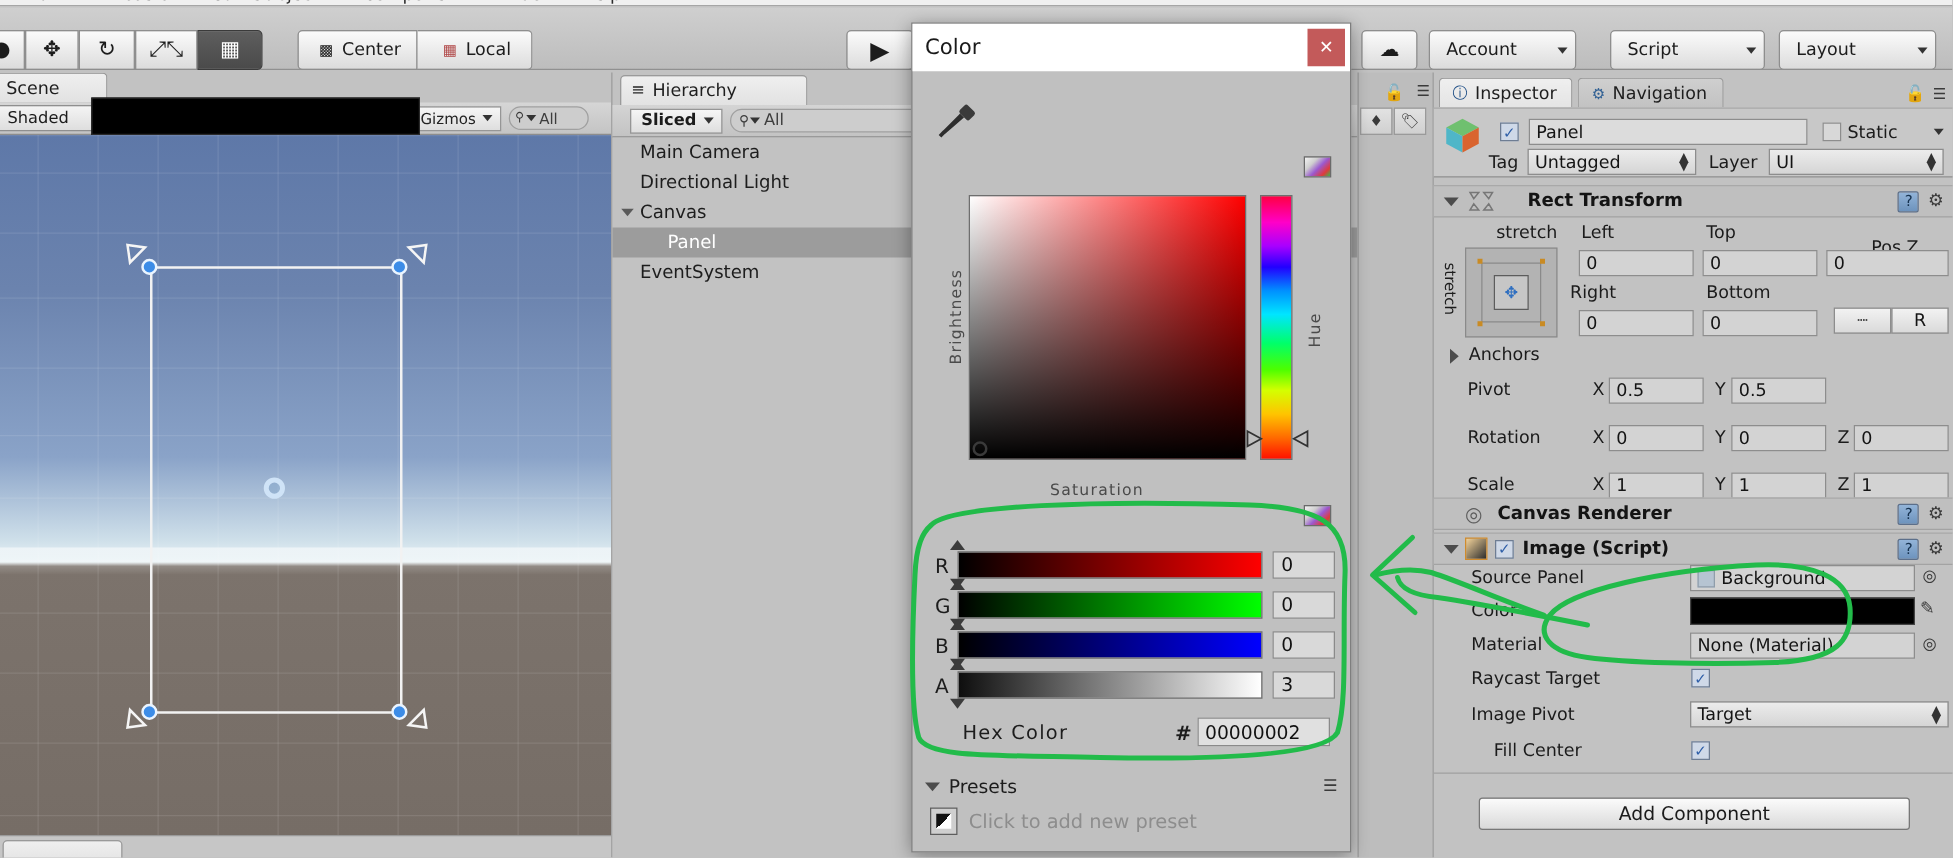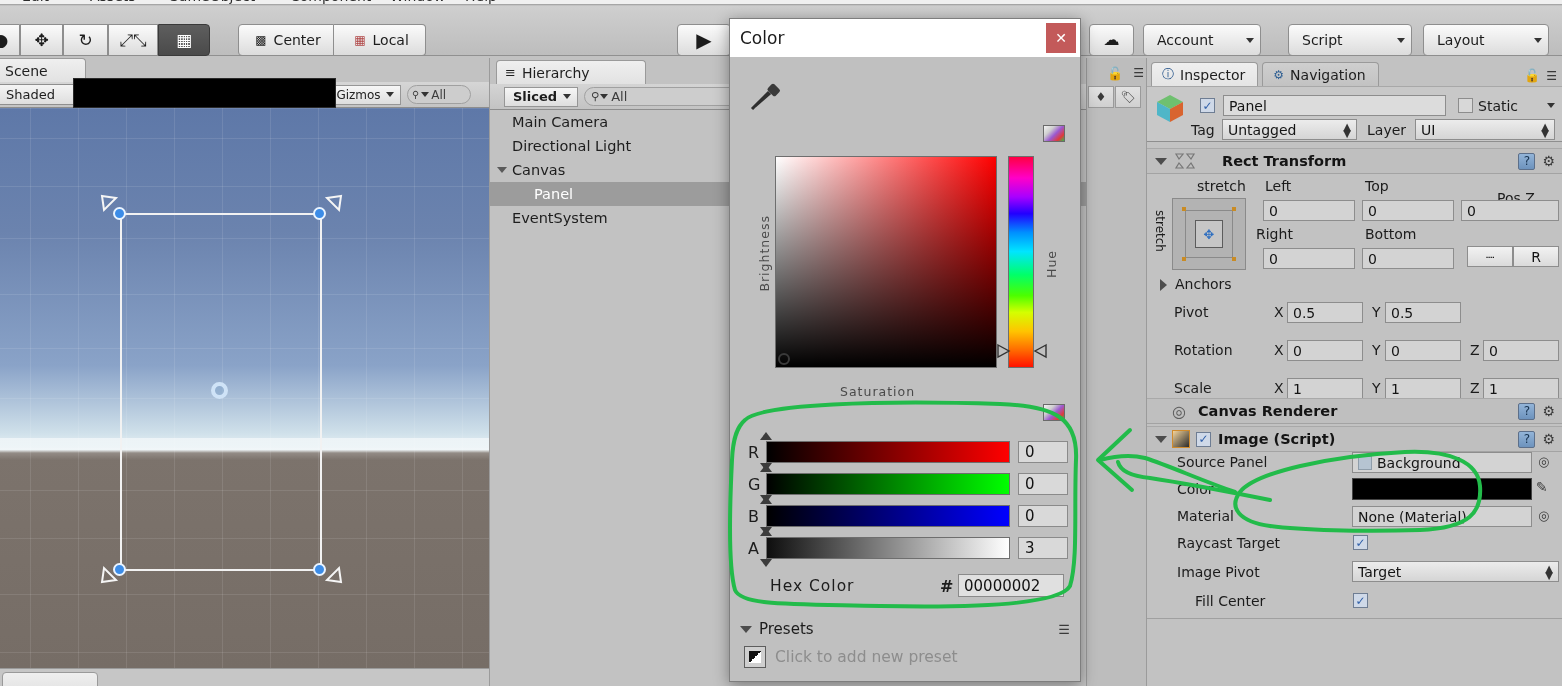--- a/index.html
+++ b/index.html
@@ -643,20 +643,23 @@
   <span class="lbl" style="position:absolute;left:30px;top:506px;">Image Pivot</span>
   <div class="ddfield" style="position:absolute;left:205px;top:503px;width:207px;">
     <span>Target</span>
     <span class="updown">▲<br>▼</span>
   </div>
 
   <span class="lbl" style="position:absolute;left:48px;top:535px;">Fill Center</span>
   <div class="cbx" style="position:absolute;left:206px;top:535px;">✓</div>
 
   <div style="position:absolute;left:0;top:560px;width:416px;height:1px;background:#a0a0a0;"></div>
+  <div id="addComp">
+    <span>Add Component</span>
+  </div>
 </div>
 
 <div id="colorDlg" class="abs">
   <div id="cdTitle">
     <span>Color</span>
   </div>
   <div id="cdClose">
     <span>✕</span>
   </div>
 </div>

